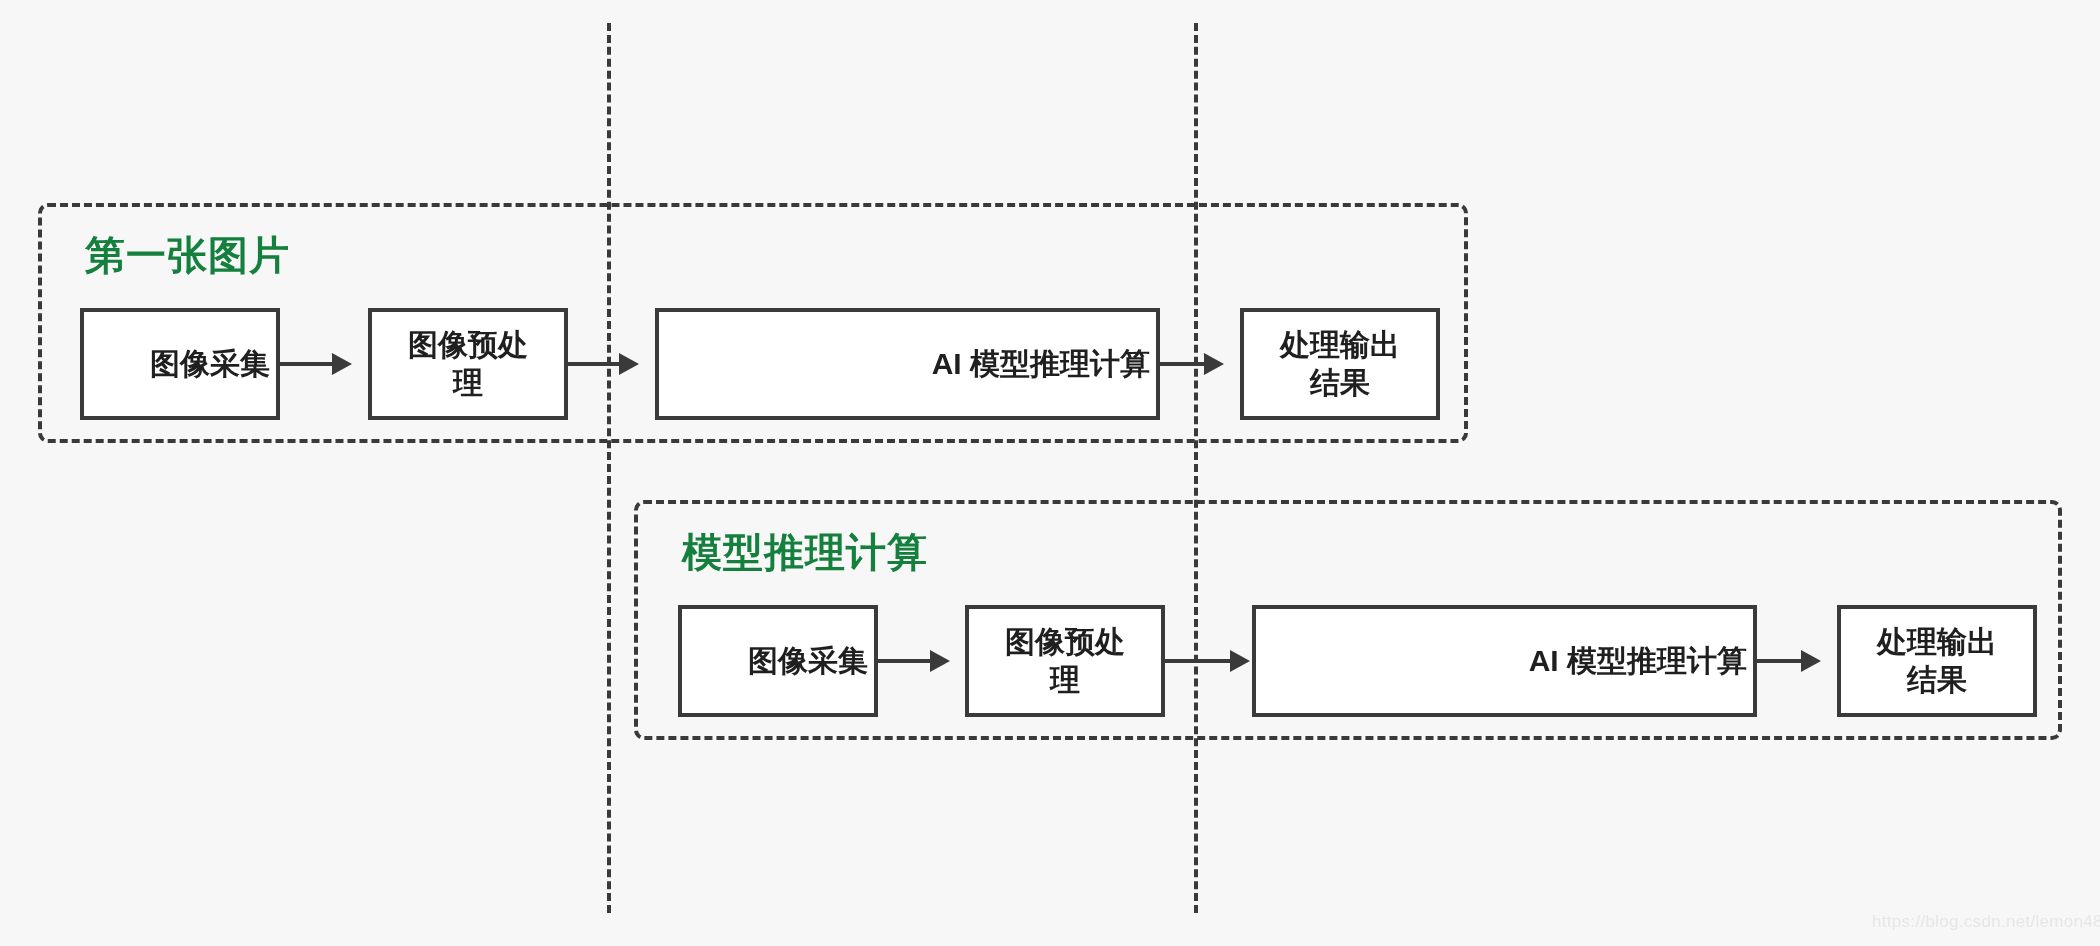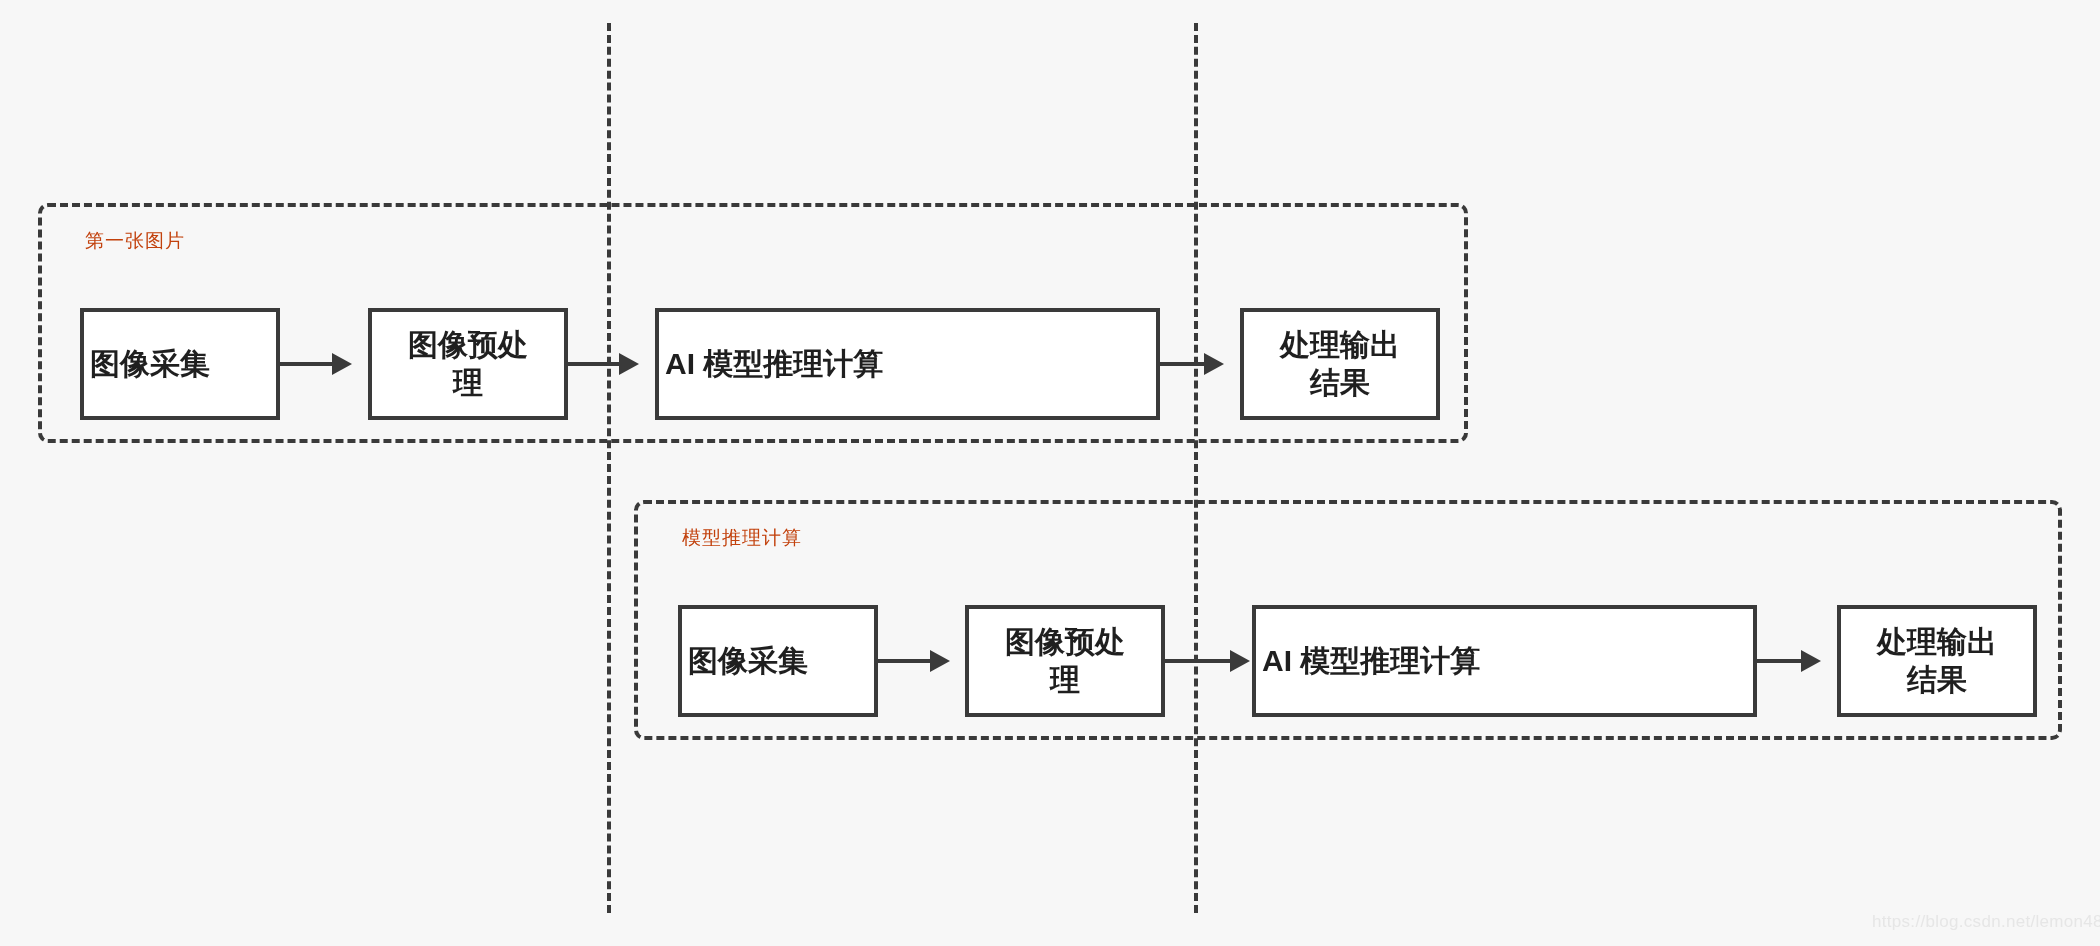--- a/index.html
+++ b/index.html
@@ -34,36 +34,36 @@
   
   .group {
     position: absolute;
     border: 4px dashed #3a3a3a;
     border-radius: 10px;
     box-sizing: border-box;
     background: transparent;
   }
   .group-title {
     position: absolute;
-    font-size: 19px;
-    font-weight: normal;
-    color: #c2410c;
+    font-size: 40px;
+    font-weight: bold;
+    color: #15803d;
     letter-spacing: 1px;
     white-space: nowrap;
   }
 
   
   .node {
     position: absolute;
     box-sizing: border-box;
     border: 4px solid #3a3a3a;
     background: #ffffff;
     display: flex;
     align-items: center;
-    justify-content: flex-start;
+    justify-content: flex-end;
     text-align: center;
     font-size: 30px;
     font-weight: bold;
     color: #1f1f1f;
     line-height: 1.28;
     padding: 2px 6px;
   }
   .node span { display: block; }
 
   

